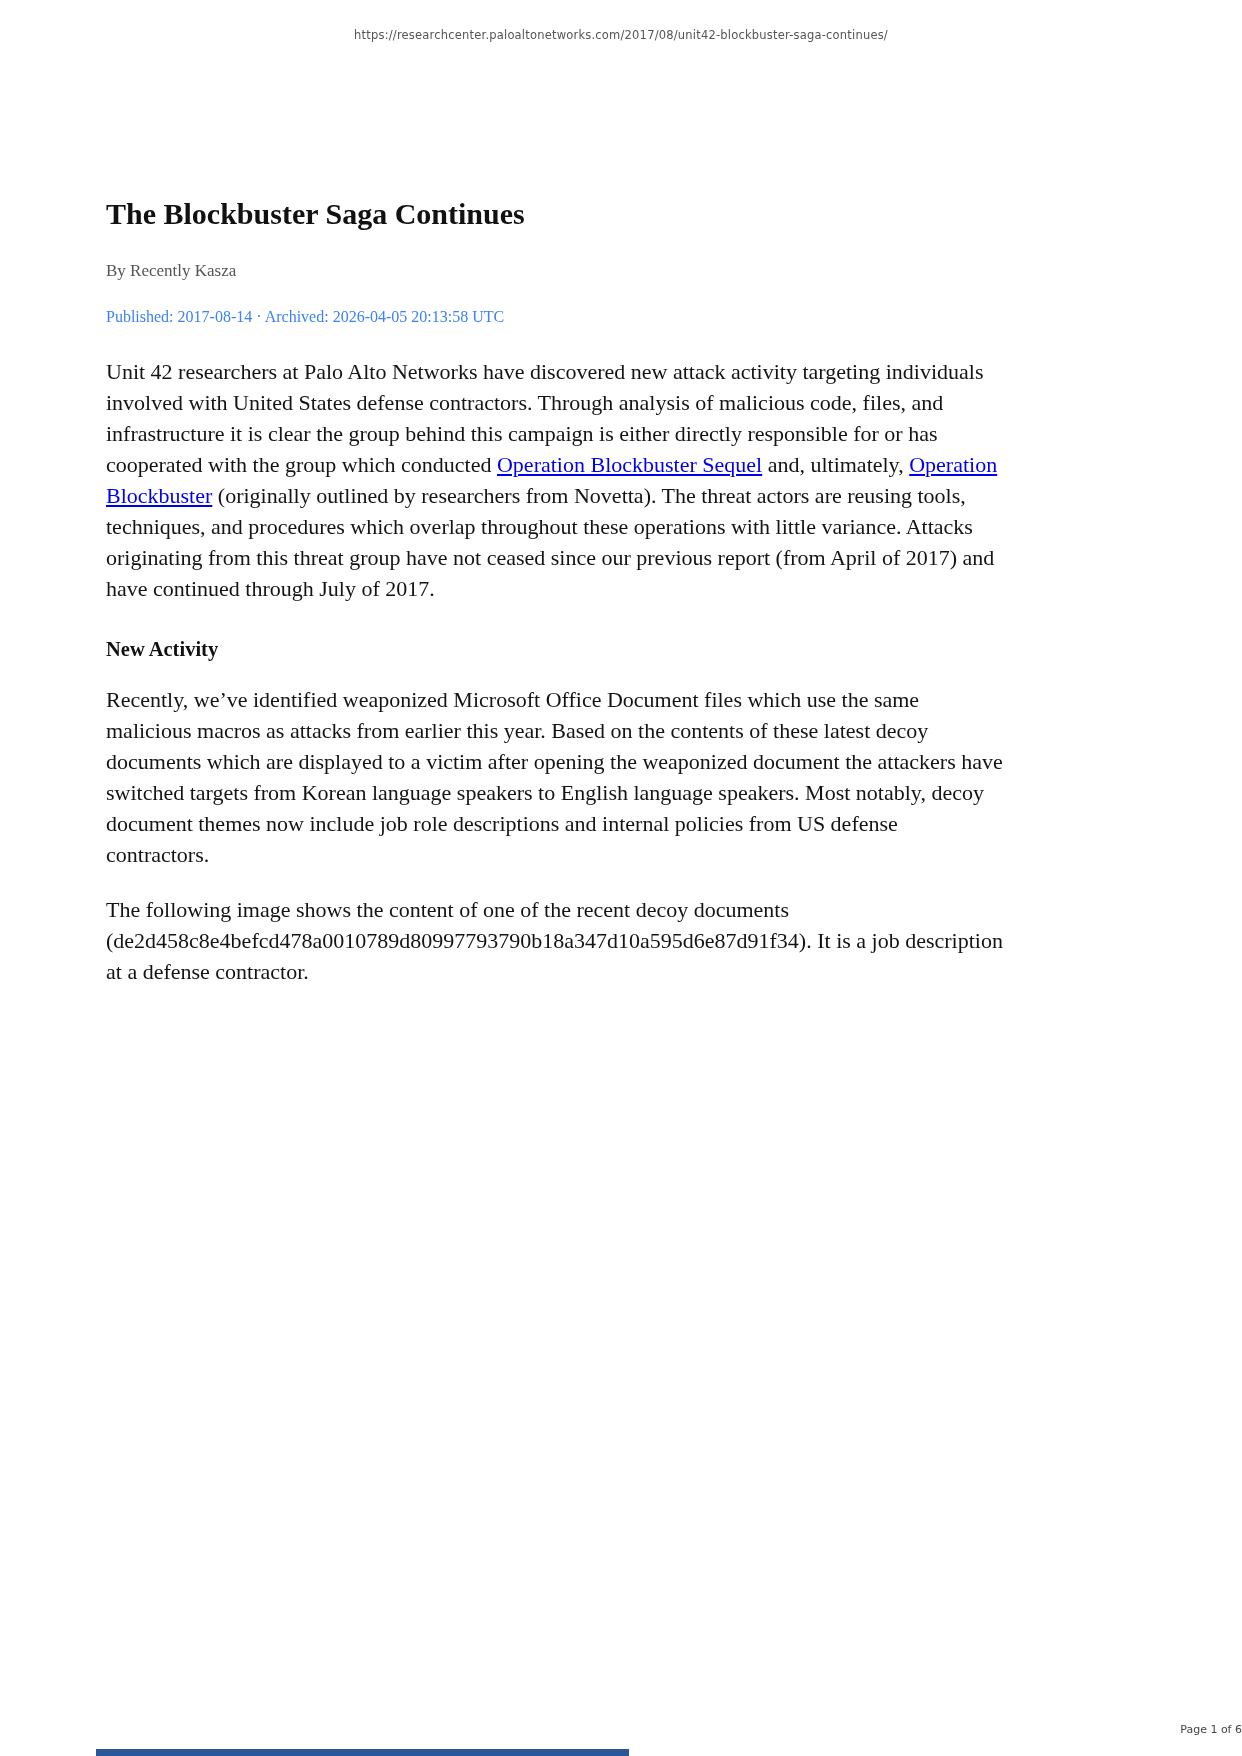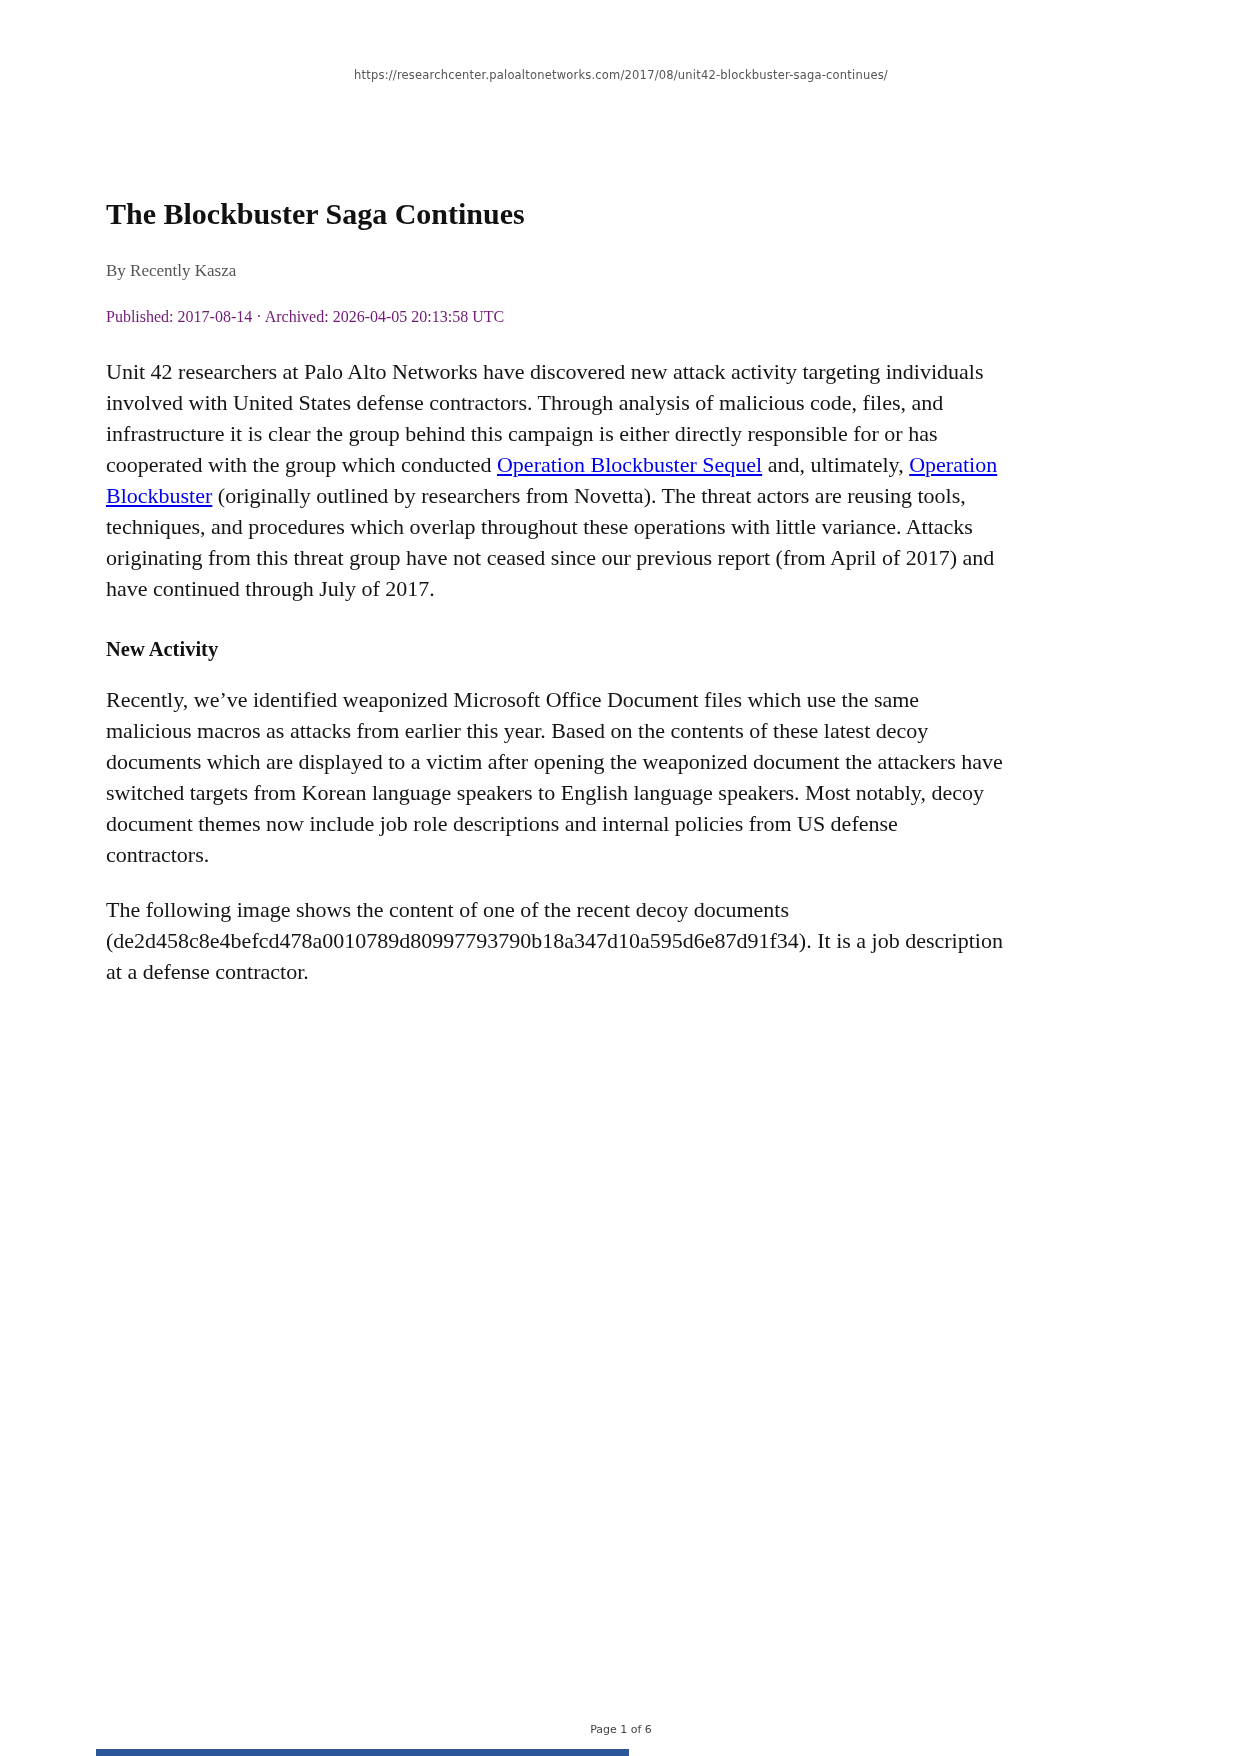--- a/index.html
+++ b/index.html
@@ -18,21 +18,20 @@
   .url-header {
     position: absolute;
     top: 28px;
     left: 0;
     width: 100%;
     text-align: center;
     font-family: "DejaVu Sans", sans-serif;
     font-size: 11.5px;
     color: #555555;
     letter-spacing: 0.2px;
-    margin-top: 40px;
   }
   .content {
     position: absolute;
     top: 196px;
     left: 106px;
     width: 900px;
     color: #141414;
   }
   .content h1 {
     margin: 0 0 28px 0;
@@ -45,21 +44,21 @@
   .byline {
     margin: 0 0 24px 0;
     font-size: 17px;
     line-height: 22px;
     color: #555555;
   }
   .meta {
     margin: 0 0 28px 0;
     font-size: 16px;
     line-height: 22px;
-    color: #701a75;
+    color: #3b82f6;
   }
   .body-para {
     margin: 0 0 24px 0;
     font-size: 22px;
     line-height: 31px;
     color: #141414;
   }
   .content h2 {
     margin: 32px 0 22px 0;
     font-size: 20.5px;
@@ -78,21 +77,21 @@
     bottom: 0;
     width: 533px;
     height: 7px;
     background: #2b579a;
   }
   .page-footer {
     position: absolute;
     bottom: 20px;
     left: 0;
     width: 100%;
-    text-align: center;
+    text-align: right;
     font-family: "DejaVu Sans", sans-serif;
     font-size: 11px;
     color: #444444;
   }
 </style>
 </head>
 <body>
 
 <div class="sheet">
 

